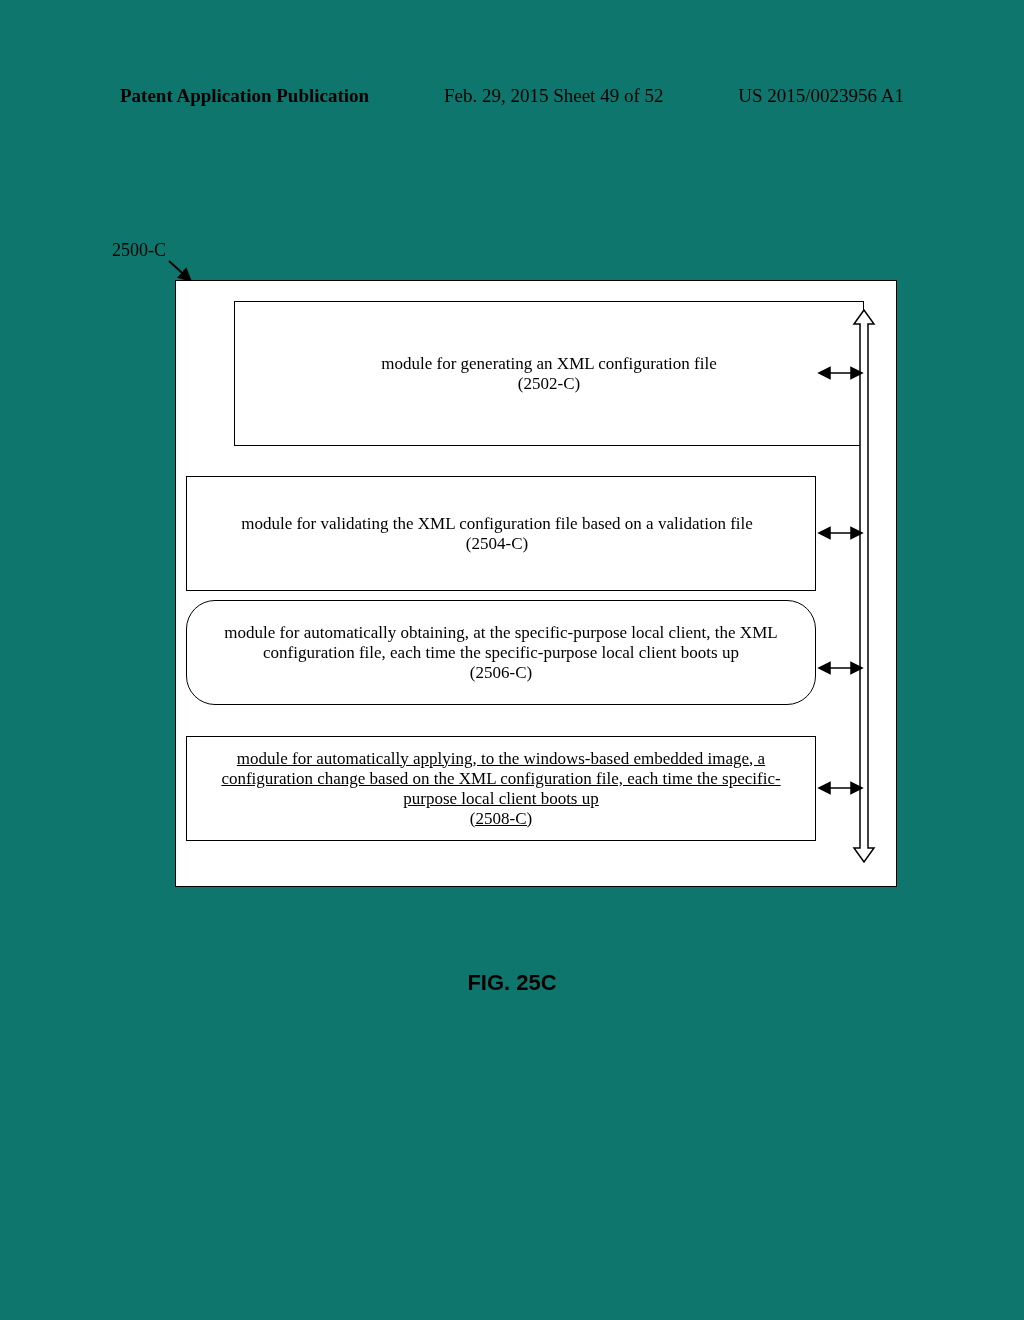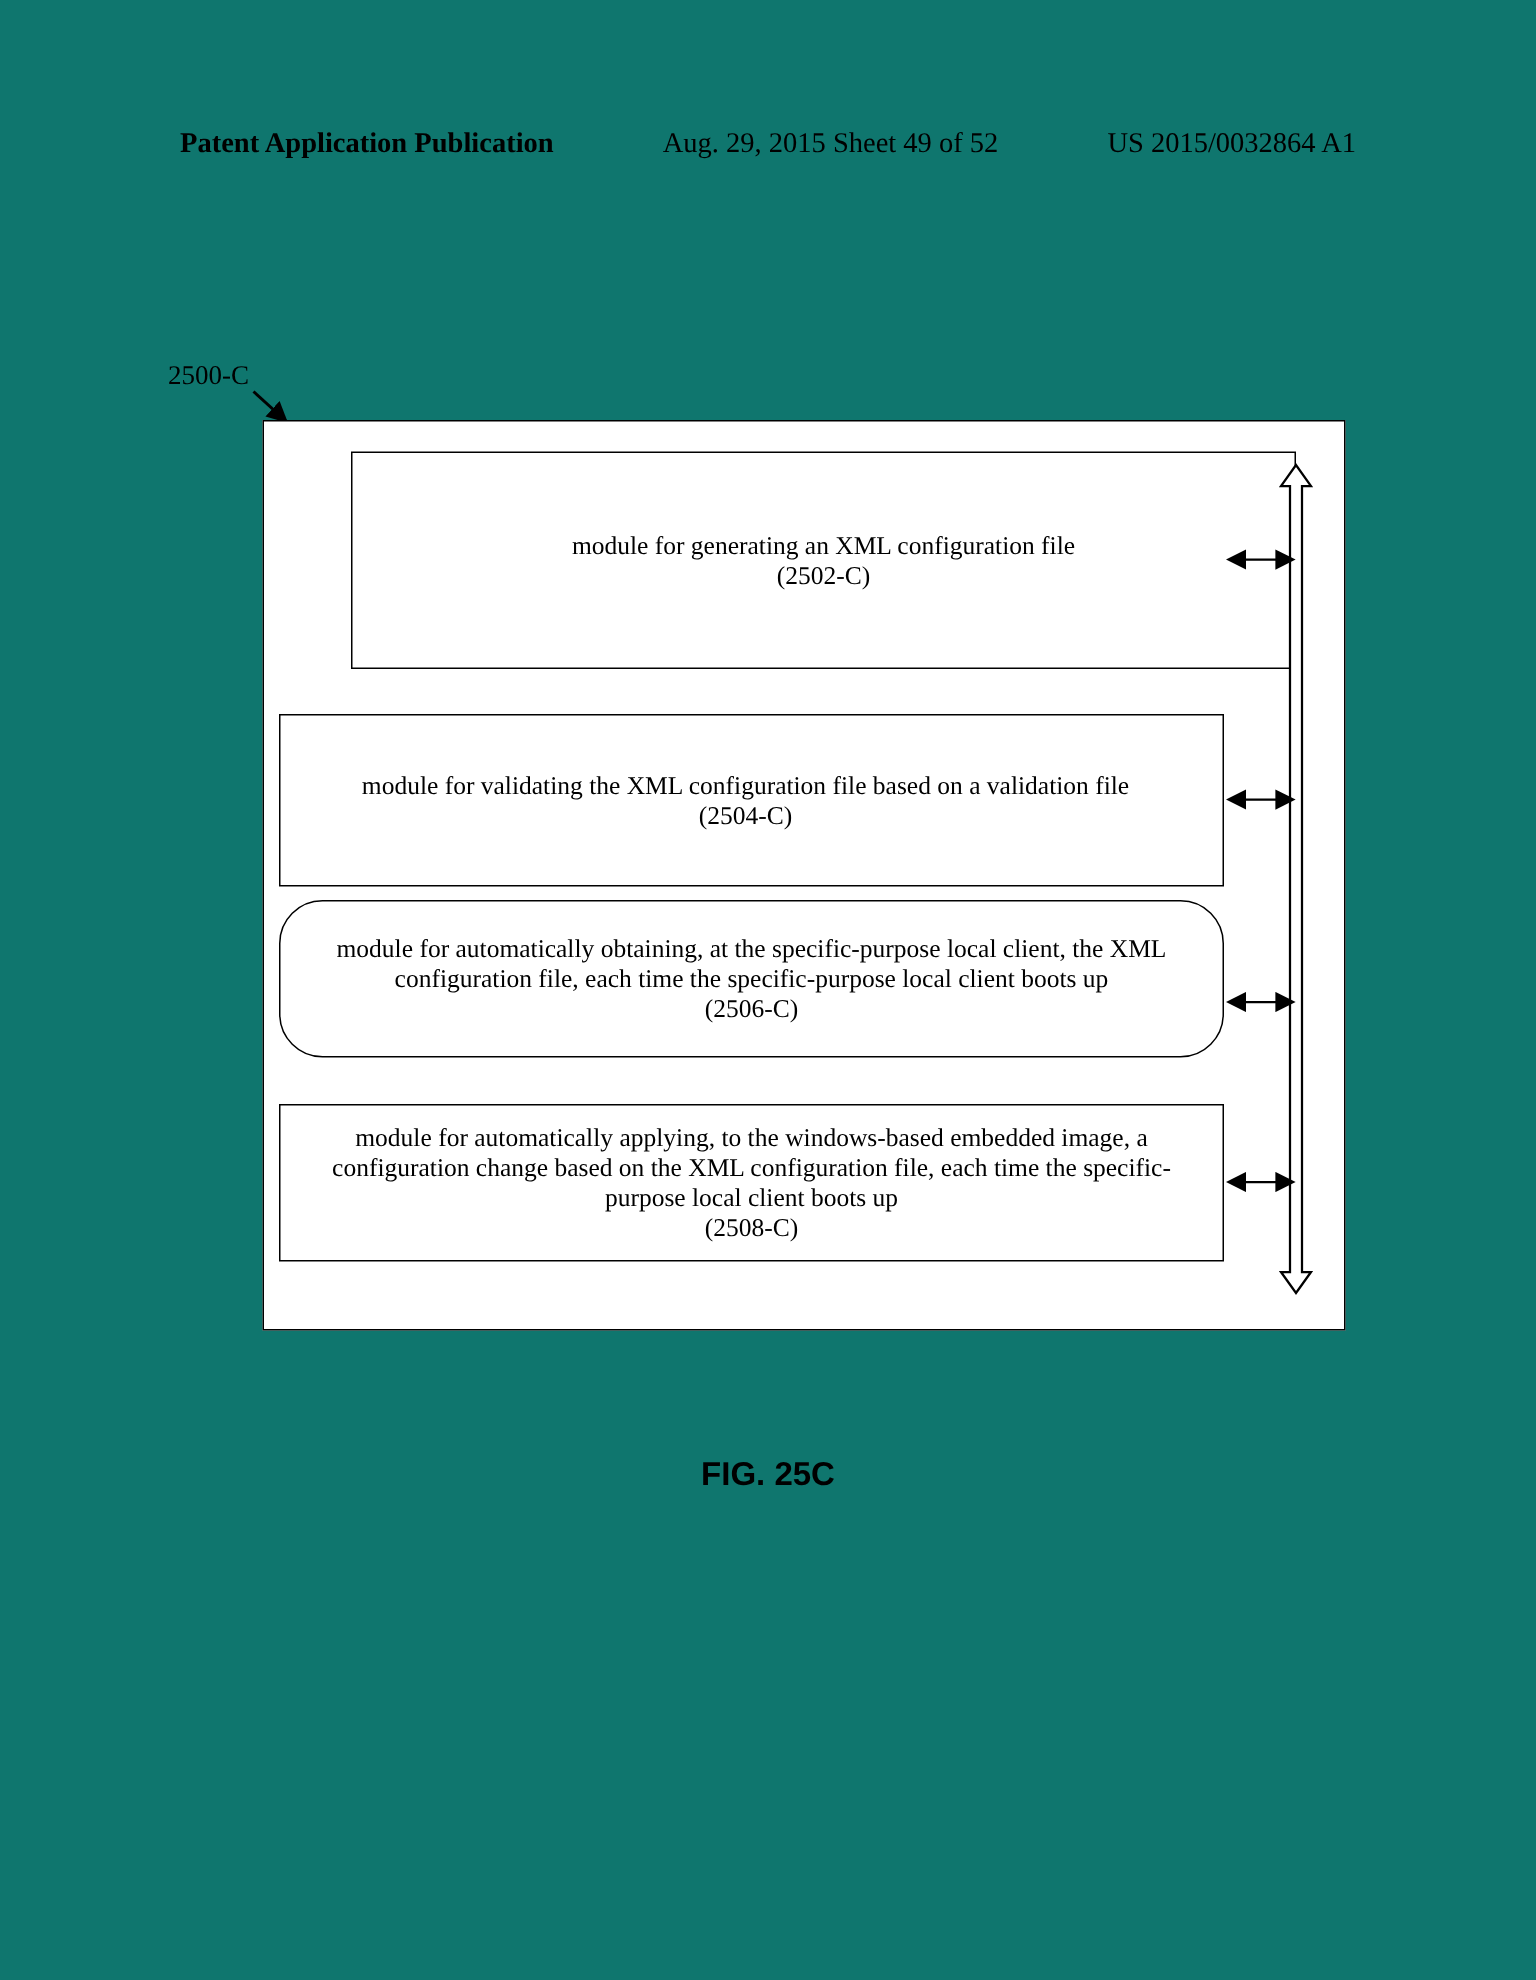--- a/index.html
+++ b/index.html
@@ -64,21 +64,21 @@
     justify-content: center;
     text-align: center;
     font-size: 17px;
     padding: 0 20px;
     box-sizing: border-box;
   }
 
   .mb1 { top: 0;   height: 145px; margin-left: 48px; }
   .mb2 { top: 175px; height: 115px; padding-left: 12px; }
   .mb3 { top: 299px; height: 105px; border-radius: 29px; }
-  .mb4 { top: 435px; height: 105px; }
+  .mb4 { top: 435px; height: 105px; text-decoration: underline; }
 
   .bus-svg {
     position: absolute;
     top: 15px;
     left: 645px;
     width: 72px;
     height: 575px;
     overflow: visible;
   }
 
@@ -102,22 +102,22 @@
     overflow: visible;
   }
 </style>
 </head>
 <body>
 
 <div class="page">
 
   <div class="header">
     <span class="header-left">Patent Application Publication</span>
-    <span class="header-mid">Aug. 29, 2015  Sheet 49 of 52</span>
-    <span class="header-right">US 2015/0032864 A1</span>
+    <span class="header-mid">Feb. 29, 2015  Sheet 49 of 52</span>
+    <span class="header-right">US 2015/0023956 A1</span>
   </div>
 
   <div class="ref-label">2500-C</div>
 
   <svg class="ref-arrow-svg" viewBox="0 0 40 30">
     <defs>
       <marker id="refArrow" viewBox="0 0 10 10" refX="9" refY="5" markerWidth="7" markerHeight="7" orient="auto">
         <path d="M 0 0 L 10 5 L 0 10 z" fill="#000"></path>
       </marker>
     </defs>

